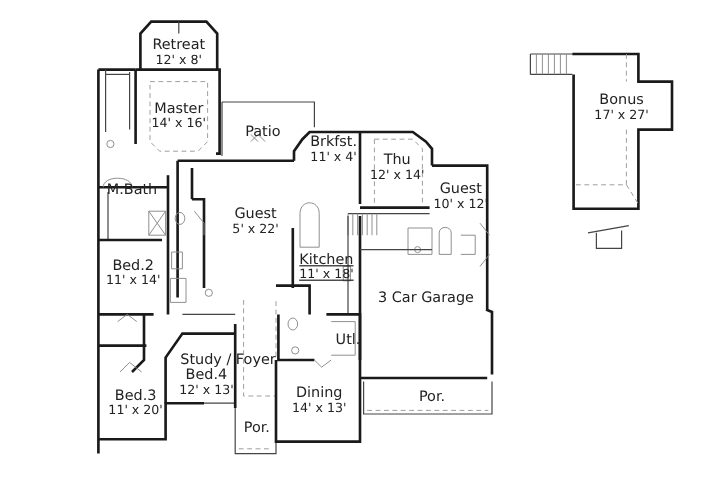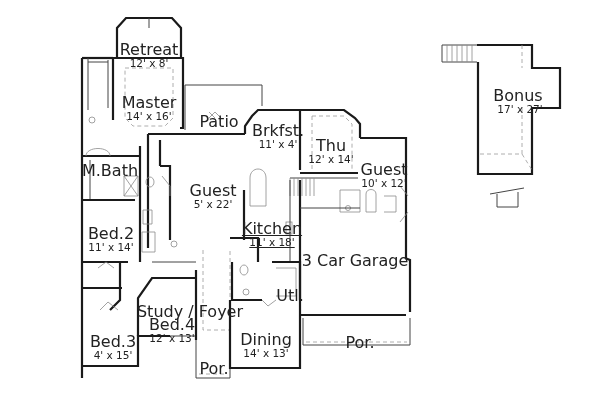--- a/index.html
+++ b/index.html
@@ -3,21 +3,21 @@
 <meta charset="utf-8">
 <style>
   html, body { margin: 0; padding: 0; background: #ffffff; }
   body { width: 600px; height: 401px; overflow: hidden; position: relative; font-family: "DejaVu Sans", sans-serif; }
   #plan { position: absolute; left: 0; top: 0; width: 600px; height: 401px; }
   .wall { stroke: #1a1a1a; stroke-width: 2.2; fill: none; stroke-linejoin: miter; }
   .wall-thin { stroke: #444; stroke-width: 1; fill: none; }
   .fixture { stroke: #8a8a8a; stroke-width: 0.8; fill: none; }
   .dash { stroke: #9a9a9a; stroke-width: 0.8; fill: none; stroke-dasharray: 4 3; }
   .label { position: absolute; text-align: center; color: #222; font-size: 12px; line-height: 12px; white-space: nowrap; transform: translateX(-50%); }
-  .label .name { display: block; font-size: 16px; margin-top: 13px; }
+  .label .name { display: block; font-size: 12px; }
   .label .dim { display: block; font-size: 10.5px; margin-top: 1px; }
 </style>
 </head>
 <body>
 
 <svg id="plan" viewBox="0 0 600 401" xmlns="http://www.w3.org/2000/svg">
 
   <g>
     <path class="wall" d="M117,58 L117,28 L126,18 L172,18 L181,28 L181,58"></path>
     <line class="wall-thin" x1="149" y1="18" x2="149" y2="28"></line>
@@ -187,28 +187,28 @@
 </div>
 <div class="label" style="left:190px;top:293px;">
   <span class="name">Study / Foyer</span>
 </div>
 <div class="label" style="left:172px;top:306px;">
   <span class="name">Bed.4</span>
   <span class="dim">12' x 13'</span>
 </div>
 <div class="label" style="left:113px;top:323px;">
   <span class="name">Bed.3</span>
-  <span class="dim">4' x 15'</span>
+  <span class="dim">11' x 20'</span>
 </div>
 <div class="label" style="left:266px;top:321px;">
   <span class="name">Dining</span>
   <span class="dim">14' x 13'</span>
 </div>
 <div class="label" style="left:360px;top:324px;">
   <span class="name">Por.</span>
 </div>
 <div class="label" style="left:214px;top:350px;">
   <span class="name">Por.</span>
 </div>
-<div class="label" style="left:518px;top:77px;text-align:right;">
+<div class="label" style="left:518px;top:77px;">
   <span class="name">Bonus</span>
   <span class="dim">17' x 27'</span>
 </div>
 
 </body></html>

